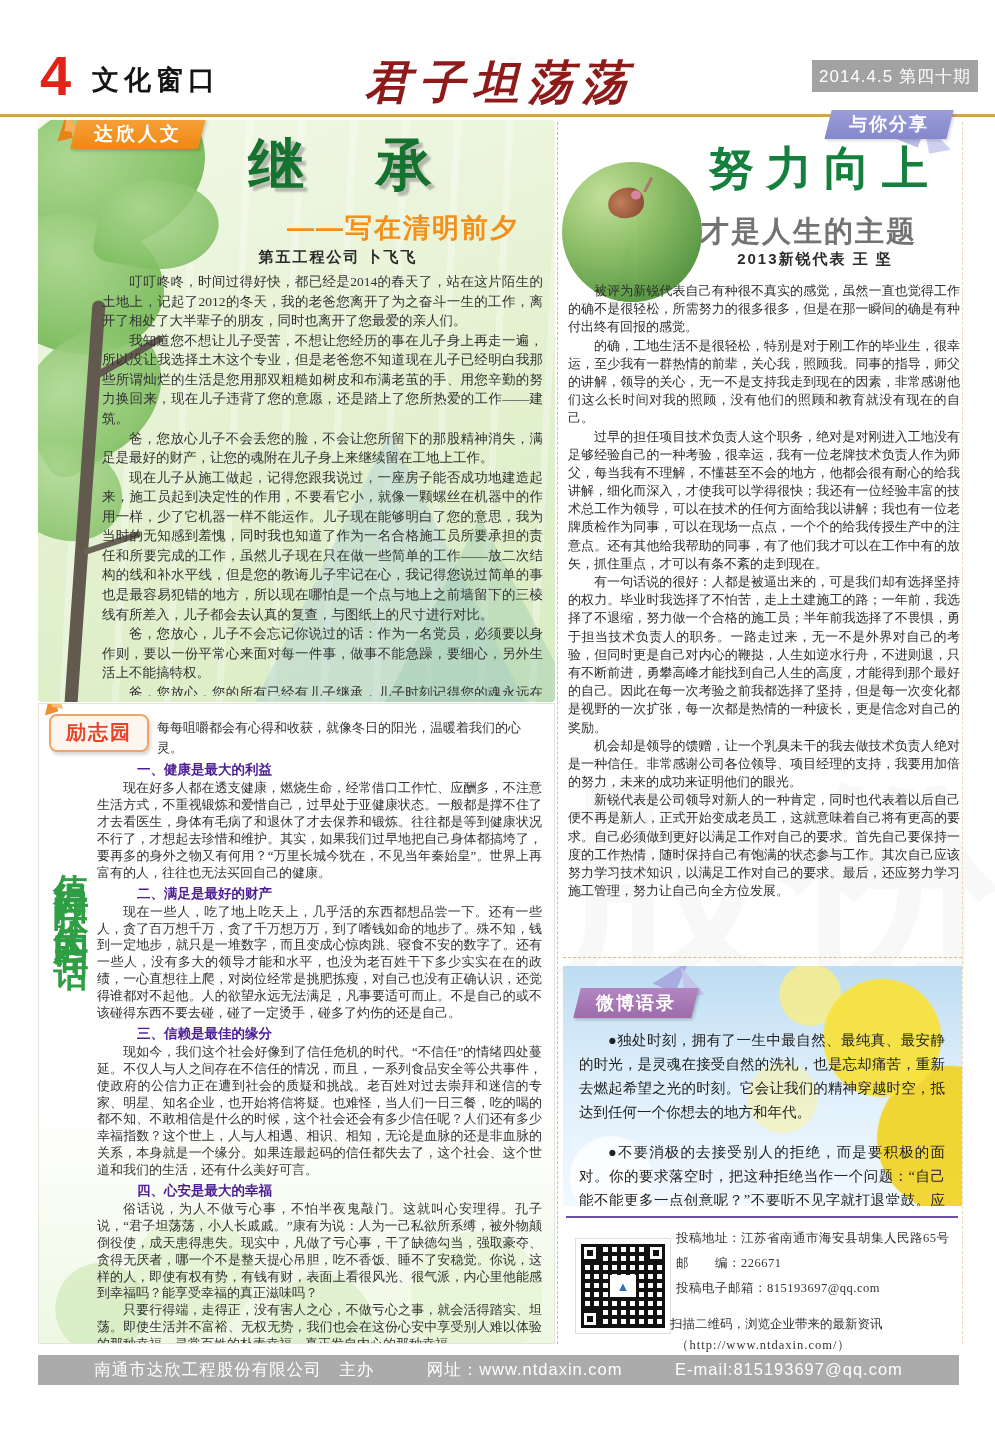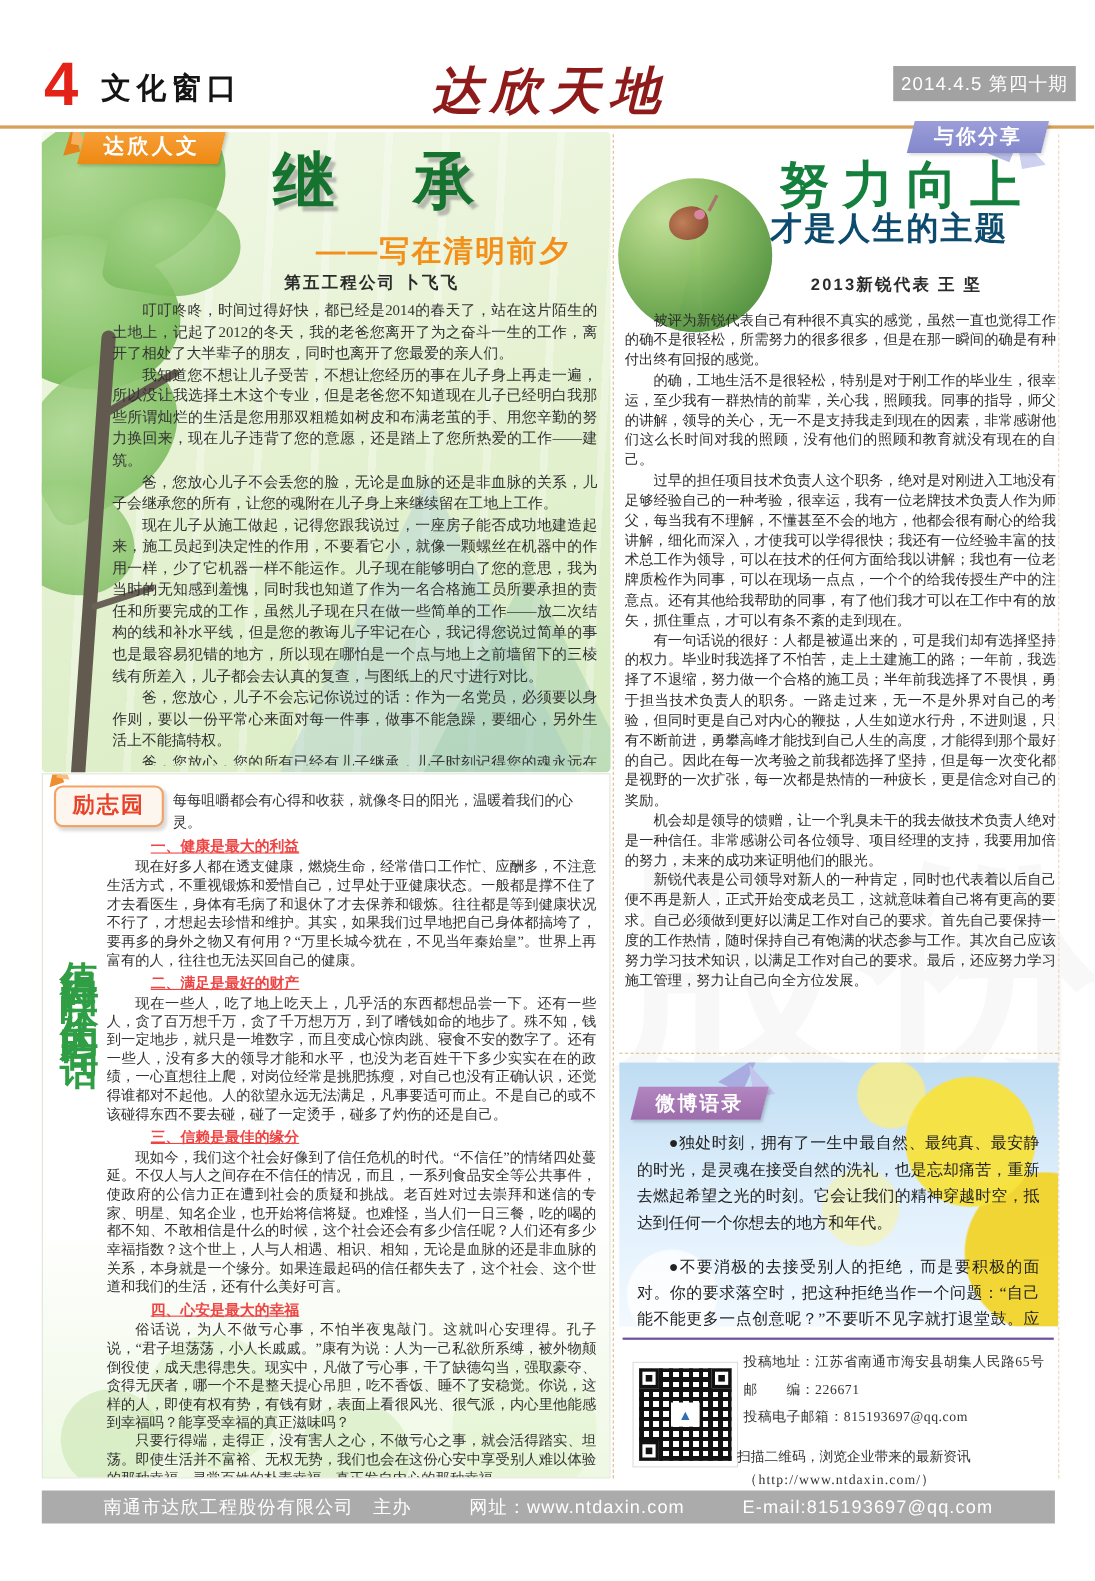--- a/index.html
+++ b/index.html
@@ -74,21 +74,21 @@
   .badge-lizhi{position:absolute;left:10px;top:10px;width:96px;height:34px;background:#fdf6ee;border:2px solid #f2a368;
       border-radius:8px;box-shadow:2px 3px 3px rgba(0,0,0,.15);z-index:3;}
   .badge-lizhi span{display:block;text-align:center;font:bold 20px "Liberation Sans","DejaVu Sans",sans-serif;
       color:#e8432a;line-height:32px;letter-spacing:2px;}
   .og3{left:2px;top:-14px;border-left:14px solid transparent;border-bottom:24px solid #ef8e30;transform:rotate(-18deg);z-index:4;}
   .og4{left:14px;top:-16px;border-right:12px solid transparent;border-bottom:20px solid #f8bd7a;transform:rotate(10deg);z-index:4;}
   .vtitle{position:absolute;left:8px;top:142px;writing-mode:vertical-rl;font:bold 35px "DejaVu Serif",serif;
           color:#2f9e44;letter-spacing:9px;z-index:2;}
   .i-body{position:absolute;left:58px;top:14px;right:12px;z-index:2;}
   .i-intro{margin:0 0 0 60px;font-size:13px;line-height:1.55;color:#333;}
-  .i-h{margin:3px 0 1px 40px;font:bold 13.5px "Liberation Sans","DejaVu Sans",sans-serif;color:#ef4444;text-decoration:underline;}
+  .i-h{margin:3px 0 1px 40px;font:bold 13.5px "Liberation Sans","DejaVu Sans",sans-serif;color:#4c1d95;}
   .i-body p.ip{margin:0;text-indent:2em;font-size:13px;line-height:1.3;color:#333;text-align:justify;}
 
   
   .badge-purple{left:828px;top:110px;width:122px;height:29px;background:linear-gradient(#9b9ed8,#8487cb);
       transform:skewX(-14deg);box-shadow:2px 2px 3px rgba(0,0,0,.15);z-index:3;}
   .badge-purple span{display:block;transform:skewX(14deg);color:#fff;text-align:center;
       font:bold 18px "Liberation Sans","DejaVu Sans",sans-serif;line-height:29px;letter-spacing:2px;}
   .ribbon1{left:900px;top:104px;border-left:26px solid transparent;border-bottom:40px solid #b9bce6;transform:rotate(22deg);z-index:2;}
   .ribbon2{left:926px;top:118px;border-right:22px solid transparent;border-bottom:34px solid #cdd0ef;transform:rotate(-10deg);z-index:2;}
 
@@ -96,21 +96,21 @@
      background:radial-gradient(circle at 30% 25%,#c3e09a 0%,#8cbd66 40%,#5d9a47 75%,#487f39 100%);}
   .leaf{position:absolute;left:56px;top:48px;width:26px;height:92px;
         background:linear-gradient(#a9d678,#5d9a4a);clip-path:polygon(50% 0,100% 100%,0 100%);transform:rotate(6deg);}
   .beetle{position:absolute;left:46px;top:26px;width:36px;height:30px;border-radius:55% 45% 50% 50%;
         background:radial-gradient(circle at 35% 45%,#c08059 0%,#9a5a3e 60%,#7c4630 100%);transform:rotate(-8deg);}
   .beetle::after{content:"";position:absolute;right:2px;top:4px;width:10px;height:9px;border-radius:50%;background:#d886a0;}
   .beetle::before{content:"";position:absolute;right:-8px;top:-8px;width:3px;height:16px;background:#a8766a;transform:rotate(35deg);}
 
   .s-title{left:708px;top:138px;width:270px;color:#15803d;font:bold 46px "DejaVu Serif",serif;
            letter-spacing:12px;white-space:nowrap;z-index:2;}
-  .s-sub{left:700px;top:188px;width:270px;color:#0c4a6e;font:bold 29px "Liberation Sans","DejaVu Sans",sans-serif;letter-spacing:2px;white-space:nowrap;}
+  .s-sub{left:700px;top:212px;width:270px;color:#737373;font:bold 29px "Liberation Sans","DejaVu Sans",sans-serif;letter-spacing:2px;white-space:nowrap;}
   .s-byline{left:690px;top:250px;width:250px;text-align:center;color:#2b2b2b;
             font:bold 15px "Liberation Sans","DejaVu Sans",sans-serif;letter-spacing:2px;}
   .s-body{left:568px;top:282px;width:392px;height:668px;overflow:hidden;z-index:2;}
   .s-body p{margin:0;text-indent:2em;font-size:13px;line-height:1.4;color:#2e2e2e;text-align:justify;}
 
   
   .weibo{left:563px;top:966px;width:399px;height:240px;overflow:hidden;z-index:1;
      background:linear-gradient(180deg,#bedcf2 0%,#ddeefb 45%,#f2f9ff 100%);}
   .weibo::before{content:"";position:absolute;inset:0;pointer-events:none;
      background:radial-gradient(circle at 80% 30%,rgba(247,226,62,.95) 0 58px,rgba(247,226,62,0) 60px),
@@ -151,21 +151,21 @@
       display:flex;align-items:center;justify-content:center;
       font:16.5px "Liberation Sans","DejaVu Sans",sans-serif;letter-spacing:1px;}
 </style>
 </head>
 <body>
 
 <div id="page">
 
   <div class="abs pagenum">4</div>
   <div class="abs sectionname">文化窗口</div>
-  <div class="abs masthead">达欣天地</div>
+  <div class="abs masthead">君子坦荡荡</div>
   <div class="abs issuebadge">2014.4.5  第四十期</div>
   <div class="abs headrule"></div>
 
   <div class="abs watermark">达欣股份</div>
 
   <div class="abs vdash"></div>
   <div class="abs vdash2"></div>
   <div class="abs hdash"></div>
 
   <div class="abs heritage">
@@ -185,21 +185,21 @@
     <div class="badge-orange">
       <span>达欣人文</span>
     </div>
 
     <div class="h-title">继 承</div>
     <div class="h-sub">——写在清明前夕</div>
     <div class="h-byline">第五工程公司  卜飞飞</div>
     <div class="h-body">
         <p>叮叮咚咚，时间过得好快，都已经是2014的春天了，站在这片陌生的土地上，记起了2012的冬天，我的老爸您离开了为之奋斗一生的工作，离开了相处了大半辈子的朋友，同时也离开了您最爱的亲人们。</p>
         <p>我知道您不想让儿子受苦，不想让您经历的事在儿子身上再走一遍，所以没让我选择土木这个专业，但是老爸您不知道现在儿子已经明白我那些所谓灿烂的生活是您用那双粗糙如树皮和布满老茧的手、用您辛勤的努力换回来，现在儿子违背了您的意愿，还是踏上了您所热爱的工作——建筑。</p>
-        <p>爸，您放心儿子不会丢您的脸，无论是血脉的还是非血脉的关系，儿子会继承您的所有，让您的魂附在儿子身上来继续留在工地上工作。</p>
+        <p>爸，您放心儿子不会丢您的脸，不会让您所留下的那股精神消失，满足是最好的财产，让您的魂附在儿子身上来继续留在工地上工作。</p>
         <p>现在儿子从施工做起，记得您跟我说过，一座房子能否成功地建造起来，施工员起到决定性的作用，不要看它小，就像一颗螺丝在机器中的作用一样，少了它机器一样不能运作。儿子现在能够明白了您的意思，我为当时的无知感到羞愧，同时我也知道了作为一名合格施工员所要承担的责任和所要完成的工作，虽然儿子现在只在做一些简单的工作——放二次结构的线和补水平线，但是您的教诲儿子牢记在心，我记得您说过简单的事也是最容易犯错的地方，所以现在哪怕是一个点与地上之前墙留下的三棱线有所差入，儿子都会去认真的复查，与图纸上的尺寸进行对比。</p>
         <p>爸，您放心，儿子不会忘记你说过的话：作为一名党员，必须要以身作则，要以一份平常心来面对每一件事，做事不能急躁，要细心，另外生活上不能搞特权。</p>
         <p>爸，您放心，您的所有已经有儿子继承，儿子时刻记得您的魂永远在看着我，看着我在未来的路上走下去……</p>
       </div>
   </div>
 
   <div class="abs inspiration">
     <span class="origami og3"></span>
     <span class="origami og4"></span>
     <div class="badge-lizhi">

